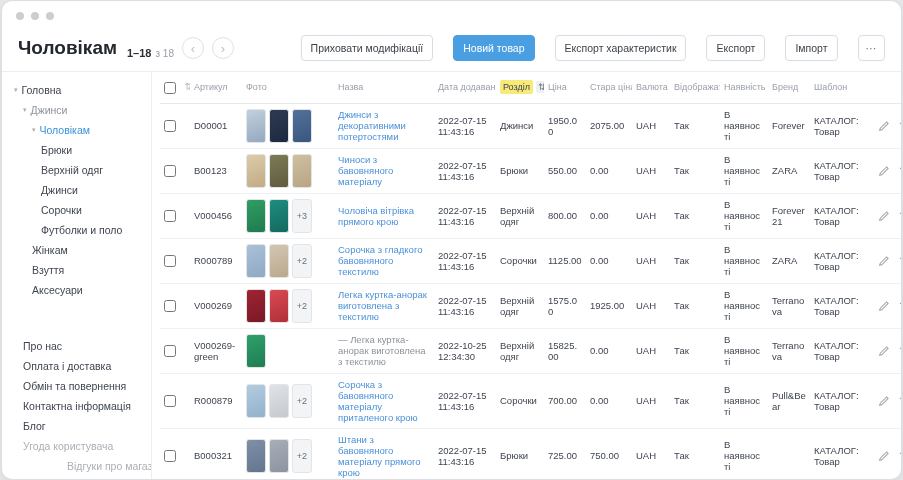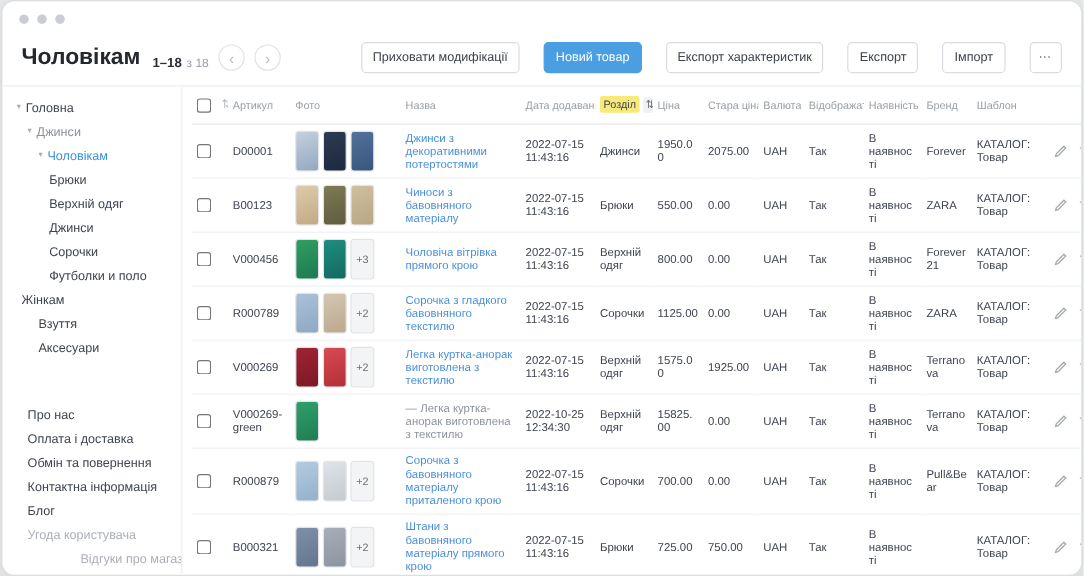--- a/index.html
+++ b/index.html
@@ -113,21 +113,21 @@
     <span>Джинси</span>
   </div>
         <div class="side-item tone-dark" style="padding-left: 39px;">
 
     <span>Сорочки</span>
   </div>
         <div class="side-item tone-dark" style="padding-left: 39px;">
 
     <span>Футболки и поло</span>
   </div>
-        <div class="side-item tone-dark" style="padding-left: 16px;">
+        <div class="side-item tone-dark" style="padding-left: 30px;">
 
     <span>Жінкам</span>
   </div>
         <div class="side-item tone-dark" style="padding-left: 30px;">
 
     <span>Взуття</span>
   </div>
         <div class="side-item tone-dark" style="padding-left: 30px;">
 
     <span>Аксесуари</span>

